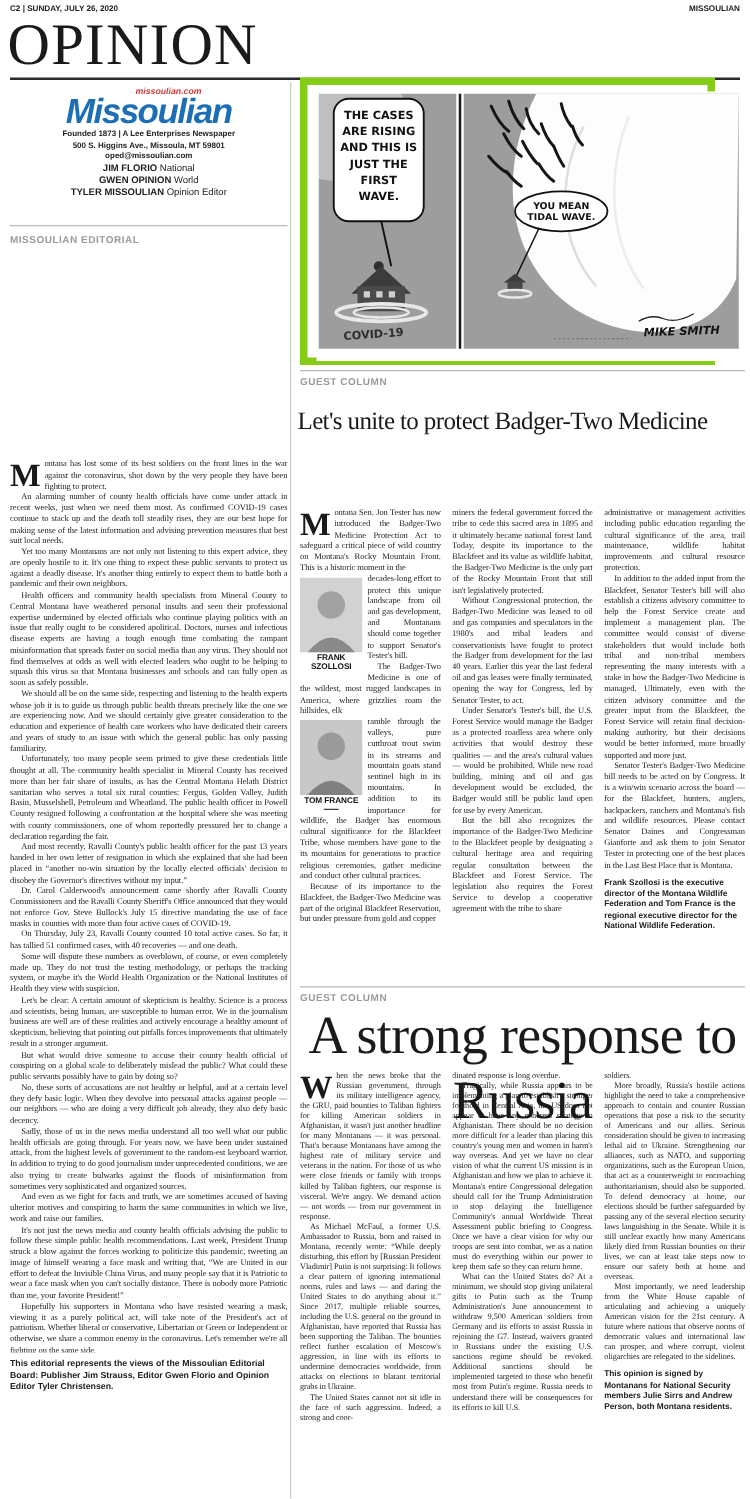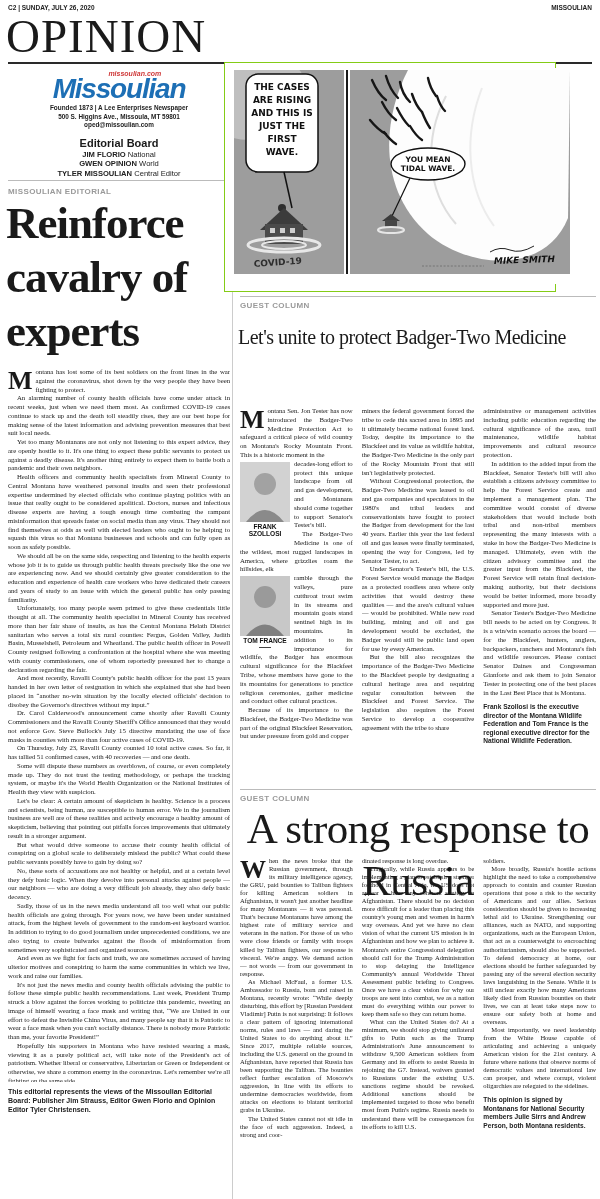--- a/index.html
+++ b/index.html
@@ -29,21 +29,21 @@
                font-weight:700;letter-spacing:-1px;}
   .ed-body{position:absolute;top:368px;left:8px;width:222px;height:714px;overflow:hidden;
            font-size:6.8px;line-height:8.75px;text-align:justify;letter-spacing:-.05px;hyphens:auto;}
   .ed-body p{margin:0;text-indent:9px;}
   .ed-body p.lead{text-indent:0;}
   .dropcap{float:left;font-weight:700;font-size:26px;line-height:23px;padding:1px 3px 0 0;}
   .footnote{font-family:"Liberation Sans",sans-serif;font-weight:700;font-size:7px;line-height:9px;color:#222;
             text-align:left;letter-spacing:0;}
   .ed-footer{position:absolute;top:1087px;left:8px;width:222px;}
   
-  .cartoon{position:absolute;left:224px;top:62px;width:332px;height:230px;border:1px solid #84cc16;
+  .cartoon{position:absolute;left:240px;top:62px;width:332px;height:230px;border:6px solid #84cc16;
            background:#fff;box-sizing:border-box;padding:5px 7px;}
   .cartoon svg{display:block;}
   
   .rule-g1{position:absolute;left:240px;top:296px;width:356px;border-top:1px solid #bbb;}
   .g1-headline{position:absolute;top:319px;left:238px;width:360px;font-size:20px;line-height:37px;
                font-weight:400;letter-spacing:-.5px;}
   .cols{position:absolute;left:240px;width:356px;display:flex;gap:9px;}
   .g1-cols{top:407px;height:378px;}
   .col{width:113px;overflow:hidden;font-size:6.8px;line-height:8.8px;text-align:justify;hyphens:auto;letter-spacing:-.05px;}
   .col p{margin:0;text-indent:8px;}
@@ -79,29 +79,27 @@
   <div class="vrule"></div>
 
   <div class="masthead">
     <div class="logo-wrap">
       <span class="logo-com">missoulian.com</span>
       <span class="logo">Missoulian</span>
     </div>
     <div class="addr">Founded 1873  |  A Lee Enterprises Newspaper</div>
     <div class="addr">500 S. Higgins Ave., Missoula, MT 59801</div>
     <div class="addr">oped@missoulian.com</div>
-    <div class="board-title">Editorial Board</div>
     <div class="board-line"><b>JIM FLORIO</b><span> National</span></div>
     <div class="board-line"><b>GWEN OPINION</b><span> World</span></div>
-    <div class="board-line"><b>TYLER MISSOULIAN</b><span> Central Editor</span></div>
+    <div class="board-line"><b>TYLER MISSOULIAN</b><span> Opinion Editor</span></div>
   </div>
   <div class="masthead-rule"></div>
 
   <div class="kicker" style="top:187px;left:8px;">MISSOULIAN EDITORIAL</div>
-  <div class="ed-headline">Reinforce cavalry of experts</div>
   <div class="ed-body">
     <p class="lead"><span class="dropcap">M</span><span>ontana has lost some of its best soldiers on the front lines in the war against the coronavirus, shot down by the very people they have been fighting to protect.</span></p>
     <span></span>
   <p>An alarming number of county health officials have come under attack in recent weeks, just when we need them most. As confirmed COVID-19 cases continue to stack up and the death toll steadily rises, they are our best hope for making sense of the latest information and advising prevention measures that best suit local needs.</p><p>Yet too many Montanans are not only not listening to this expert advice, they are openly hostile to it. It's one thing to expect these public servants to protect us against a deadly disease. It's another thing entirely to expect them to battle both a pandemic and their own neighbors.</p><p>Health officers and community health specialists from Mineral County to Central Montana have weathered personal insults and seen their professional expertise undermined by elected officials who continue playing politics with an issue that really ought to be considered apolitical. Doctors, nurses and infectious disease experts are having a tough enough time combating the rampant misinformation that spreads faster on social media than any virus. They should not find themselves at odds as well with elected leaders who ought to be helping to squash this virus so that Montana businesses and schools and can fully open as soon as safely possible.</p><p>We should all be on the same side, respecting and listening to the health experts whose job it is to guide us through public health threats precisely like the one we are experiencing now. And we should certainly give greater consideration to the education and experience of health care workers who have dedicated their careers and years of study to an issue with which the general public has only passing familiarity.</p><p>Unfortunately, too many people seem primed to give these credentials little thought at all. The community health specialist in Mineral County has received more than her fair share of insults, as has the Central Montana Helath District sanitarian who serves a total six rural counties: Fergus, Golden Valley, Judith Basin, Musselshell, Petroleum and Wheatland. The public health officer in Powell County resigned following a confrontation at the hospital where she was meeting with county commissioners, one of whom reportedly pressured her to change a declaration regarding the fair.</p><p>And most recently, Ravalli County's public health officer for the past 13 years handed in her own letter of resignation in which she explained that she had been placed in “another no-win situation by the locally elected officials' decision to disobey the Governor's directives without my input.”</p><p>Dr. Carol Calderwood's announcement came shortly after Ravalli County Commissioners and the Ravalli County Sheriff's Office announced that they would not enforce Gov. Steve Bullock's July 15 directive mandating the use of face masks in counties with more than four active cases of COVID-19.</p><p>On Thursday, July 23, Ravalli County counted 10 total active cases. So far, it has tallied 51 confirmed cases, with 40 recoveries — and one death.</p><p>Some will dispute these numbers as overblown, of course, or even completely made up. They do not trust the testing methodology, or perhaps the tracking system, or maybe it's the World Health Organization or the National Institutes of Health they view with suspicion.</p><p>Let's be clear: A certain amount of skepticism is healthy. Science is a process and scientists, being human, are susceptible to human error. We in the journalism business are well are of these realities and actively encourage a healthy amount of skepticism, believing that pointing out pitfalls forces improvements that ultimately result in a stronger argument.</p><p>But what would drive someone to accuse their county health official of conspiring on a global scale to deliberately mislead the public? What could these public servants possibly have to gain by doing so?</p><p>No, these sorts of accusations are not healthy or helpful, and at a certain level they defy basic logic. When they devolve into personal attacks against people — our neighbors — who are doing a very difficult job already, they also defy basic decency.</p><p>Sadly, those of us in the news media understand all too well what our public health officials are going through. For years now, we have been under sustained attack, from the highest levels of government to the random-est keyboard warrior. In addition to trying to do good journalism under unprecedented conditions, we are also trying to create bulwarks against the floods of misinformation from sometimes very sophisticated and organized sources.</p><p>And even as we fight for facts and truth, we are sometimes accused of having ulterior motives and conspiring to harm the same communities in which we live, work and raise our families.</p><p>It's not just the news media and county health officials advising the public to follow these simple public health recommendations. Last week, President Trump struck a blow against the forces working to politicize this pandemic, tweeting an image of himself wearing a face mask and writing that, “We are United in our effort to defeat the Invisible China Virus, and many people say that it is Patriotic to wear a face mask when you can't socially distance. There is nobody more Patriotic than me, your favorite President!”</p><p>Hopefully his supporters in Montana who have resisted wearing a mask, viewing it as a purely political act, will take note of the President's act of patriotism. Whether liberal or conservative, Libertarian or Green or Independent or otherwise, we share a common enemy in the coronavirus. Let's remember we're all fighting on the same side.</p></div>
   <div class="ed-footer footnote">This editorial represents the views of the Missoulian Editorial Board: Publisher Jim Strauss, Editor Gwen Florio and Opinion Editor Tyler Christensen.</div>
 
   <div class="cartoon">
     <svg width="340" height="216" viewBox="0 0 340 216">
       <rect x="0" y="0" width="340" height="216" fill="#ffffff"></rect>
 

